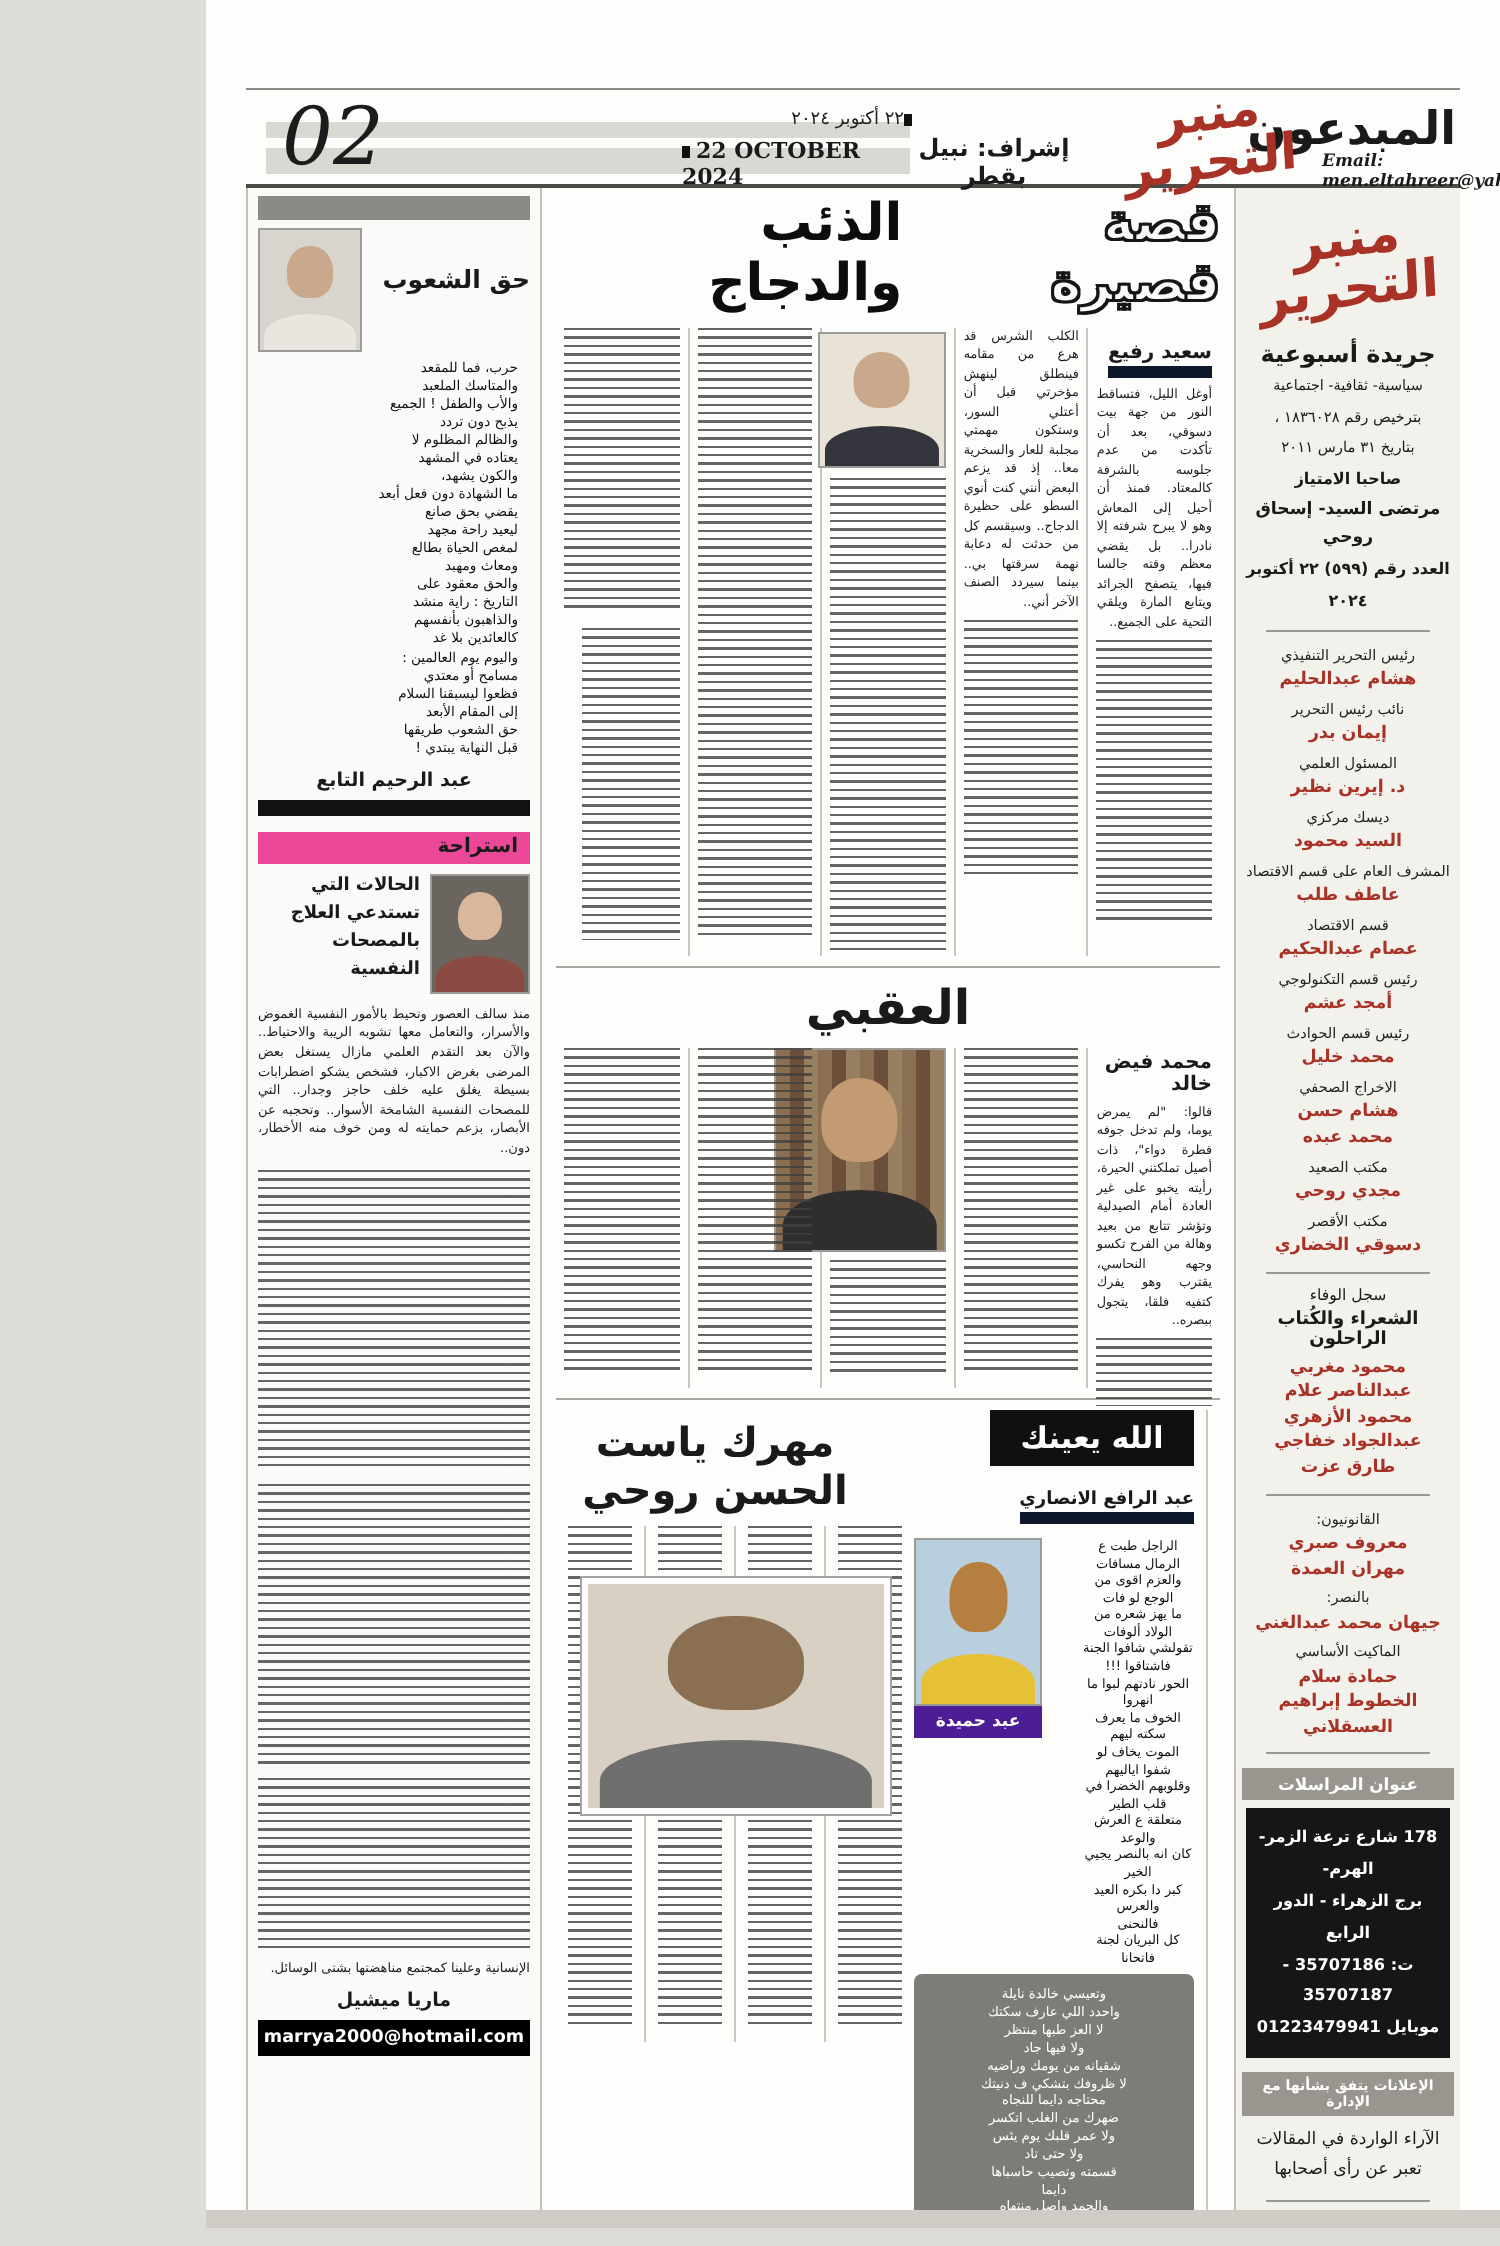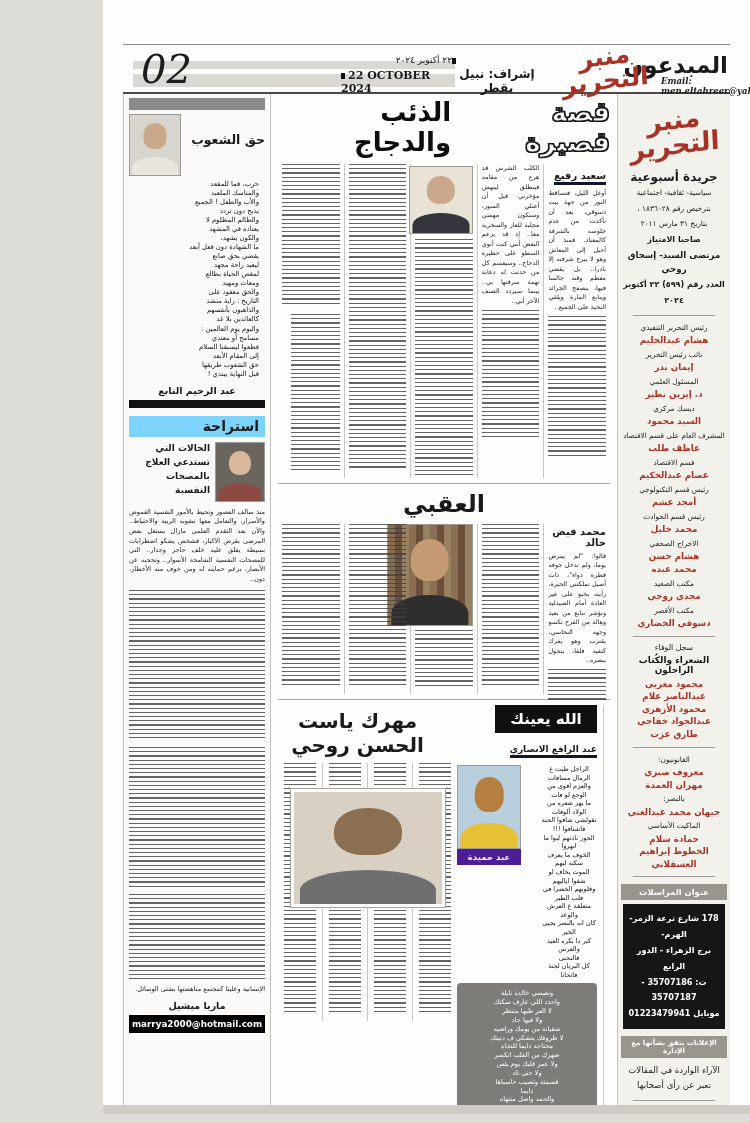--- a/index.html
+++ b/index.html
@@ -40,21 +40,21 @@
   .blackbox{background:#161616;color:#fff;font-weight:bold;font-size:8.1px;line-height:1.95;padding:7px 3px;margin:4px 2px;white-space:pre-line;}
   .opn{font-size:8.6px;line-height:1.8;margin:5px 0;}
   .equip{font-size:7.6px;margin-top:4px;}
   
   .cols{display:flex;}
   .cols>div{flex:1;min-width:0;padding:0 4px;}
   .cols>div:not(:last-child){border-left:1px solid #c8c6c0;}
   .t{background:repeating-linear-gradient(to bottom,#3f3f3d 0,#3f3f3d 1.2px,transparent 1.2px,transparent 4.2px);opacity:.8;}
   .extext{font-size:6.4px;line-height:1.48;text-align:justify;color:#1d1d1d;}
   .byline{font-weight:bold;font-size:10px;margin:2px 0 4px;}
-  .byline.u{border-bottom:3px solid #0f172a;display:inline-block;padding-bottom:1px;}
+  .byline.u{border-bottom:6px solid #0f172a;display:inline-block;padding-bottom:1px;}
   .poem{font-size:6.8px;line-height:1.32;white-space:pre-line;color:#111;}
   .ph{position:relative;overflow:hidden;border:1px solid #9a9a96;background:var(--bg,#d6d3cc);flex:none;}
   .ph::before{content:'';position:absolute;top:14%;left:50%;transform:translateX(-50%);width:46%;height:42%;border-radius:48% 48% 42% 42%;background:var(--skin,#c9a88c);}
   .ph::after{content:'';position:absolute;bottom:-6%;left:50%;transform:translateX(-50%);width:92%;height:36%;border-radius:50% 50% 0 0;background:var(--suit,#55555c);}
   .headline-row{display:flex;justify-content:center;align-items:baseline;gap:10px;margin:3px 0 7px;}
   .kicker{font-weight:bold;font-size:26px;color:#fafafa;-webkit-text-stroke:1.1px #161616;text-shadow:0 0 1px #161616,1px 1px 0 #161616,-1px -1px 0 #161616,1px -1px 0 #161616,-1px 1px 0 #161616;letter-spacing:1px;}
   .h-big{font-weight:bold;font-size:26px;color:#0d0d0d;}
   .h-mid{font-weight:bold;font-size:24px;text-align:center;margin:6px 0;}
   hr.art{border:0;border-top:1px solid #a9a7a2;margin:5px 0;}
   
@@ -71,21 +71,21 @@
   .bandbar{position:relative;height:30px;background:#8f8d88;border-radius:15px;margin:4px 0 5px;}
   .bandpill{position:absolute;top:4px;left:95px;right:130px;height:22px;background:#fff;border-radius:11px;text-align:center;font-weight:bold;font-size:12.5px;line-height:22px;}
   .band-side{position:absolute;right:14px;top:7px;color:#fff;font-weight:bold;font-size:11px;}
   
   .lc-graybar{height:12px;background:#8b8a86;margin-bottom:4px;}
   .lc-toprow{display:flex;gap:5px;align-items:flex-start;margin-bottom:4px;}
   .lc-title{font-weight:bold;font-size:12.5px;margin-top:18px;}
   .poem-sm{font-size:6.8px;line-height:1.33;white-space:pre-line;color:#111;padding-right:6px;}
   .lc-author{font-weight:bold;font-size:9.5px;text-align:center;margin:6px 0 4px;}
   .lc-blackbar{height:8px;background:#111;margin:2px 0 8px;}
-  .rest-hdr{background:#7dd3fc;font-weight:bold;font-size:14px;padding:2px 6px 3px;margin-bottom:5px;}
+  .rest-hdr{background:#ec4899;font-weight:bold;font-size:10px;padding:2px 6px 3px;margin-bottom:5px;}
   .rest-row{display:flex;gap:5px;margin-bottom:6px;}
   .rest-sub{font-weight:bold;font-size(9px);font-size:9px;line-height:1.55;}
   .emailbar{background:#000;color:#fff;font-weight:bold;font-size:8.8px;text-align:center;padding:4px 0;direction:ltr;}
   .pgedge{position:absolute;left:0;right:0;bottom:0;height:9px;background:#cfccc6;}
 </style>
 </head>
 <body>
 
 <div class="page">
 

